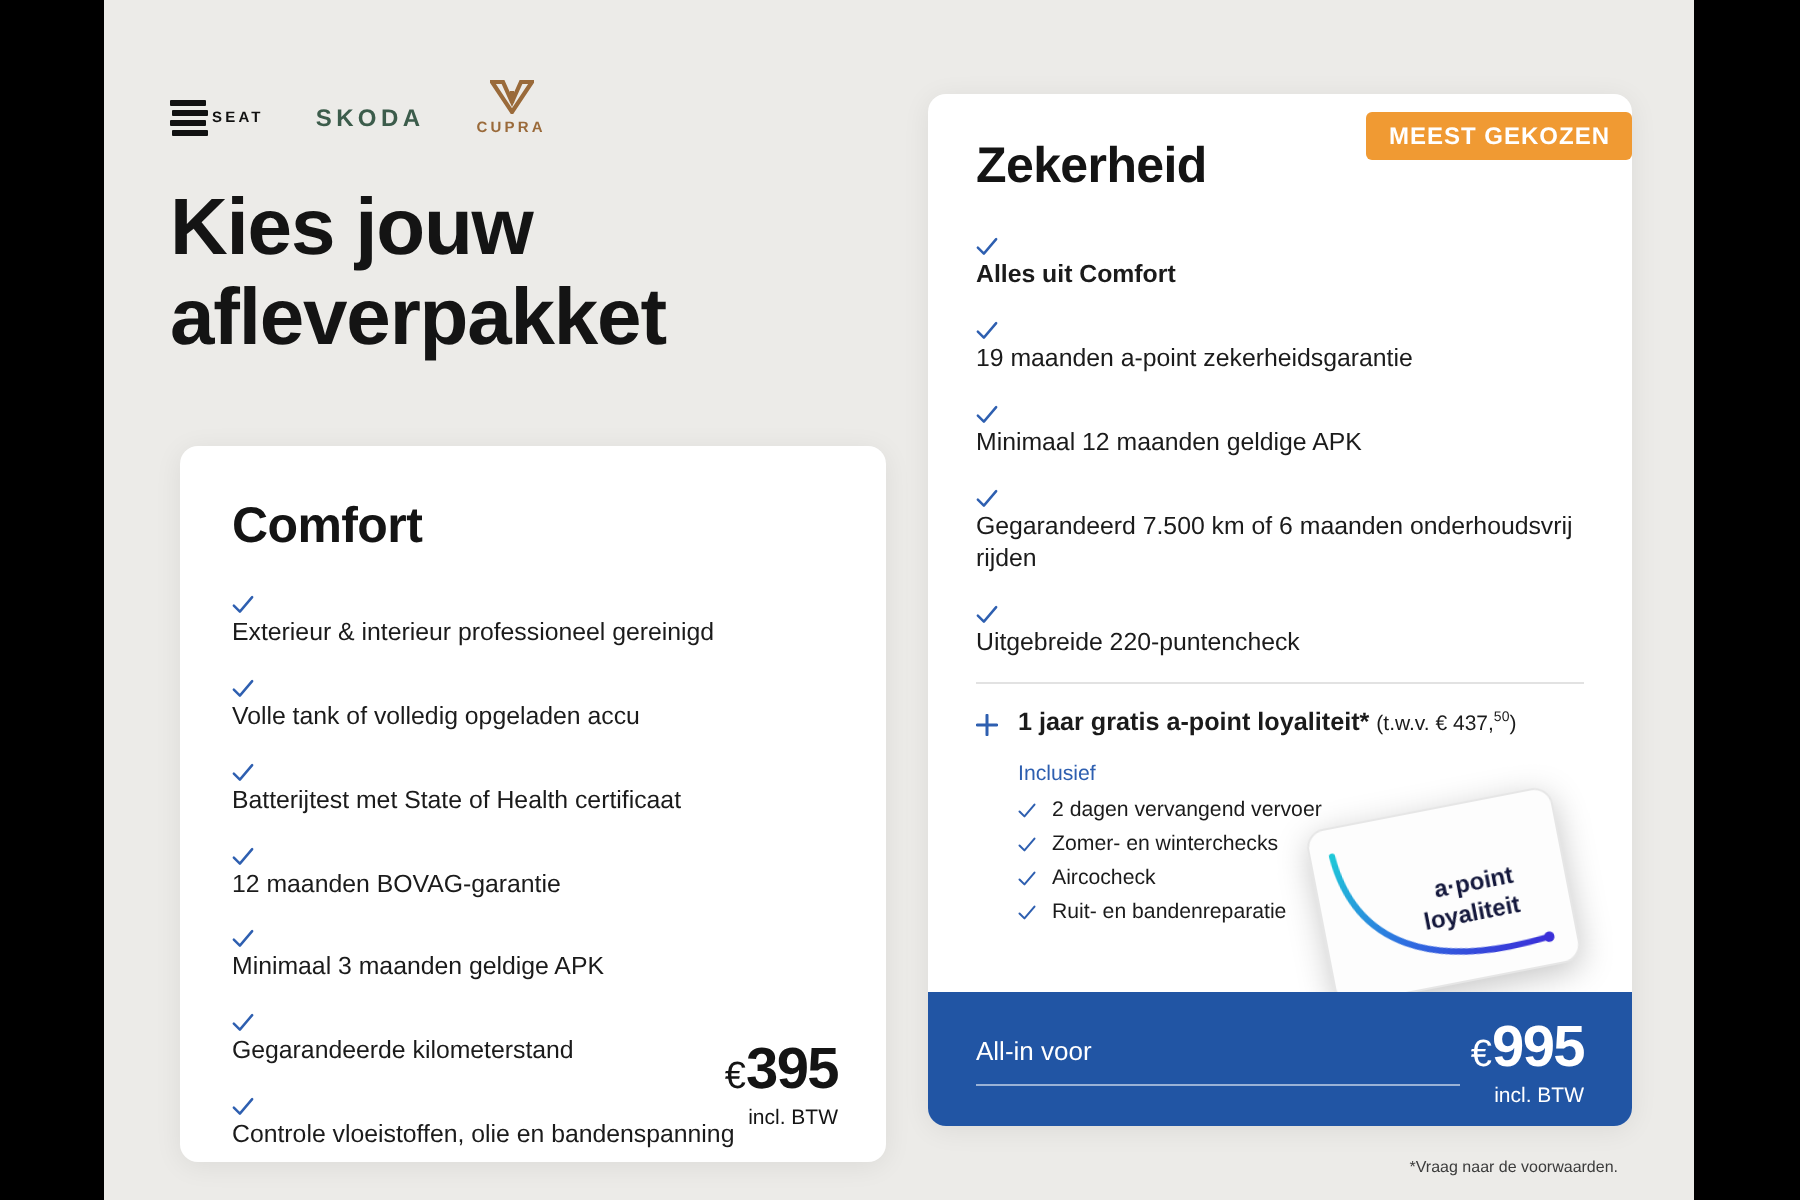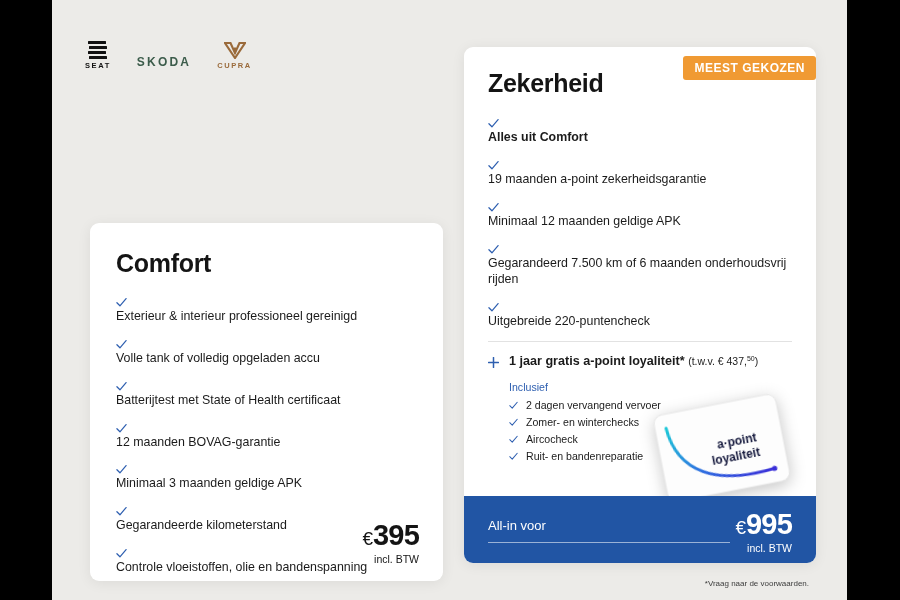--- a/index.html
+++ b/index.html
@@ -20,21 +20,21 @@
     left: 52px; top: 0; width: 795px; height: 600px;
     background: #ecebe8;
     overflow: hidden;
   }
 
   
   .logos {
     position: absolute; left: 33px; top: 40px;
     display: flex; align-items: flex-end; gap: 26px;
   }
-  .logo-seat { display:flex; flex-direction:column; align-items:center; gap:2px; }
+  .logo-seat { display:flex; align-items:center; gap:2px; }
   .seat-mark {
     width: 19px; height: 19px; position: relative;
   }
   .seat-mark span {
     position:absolute; left:0; height:3.2px; background:#111; border-radius:0.5px;
   }
   .seat-mark span:nth-child(1){ top:1px;  width:18px; }
   .seat-mark span:nth-child(2){ top:6px;  width:18px; left:1px; }
   .seat-mark span:nth-child(3){ top:11px; width:18px; }
   .seat-mark span:nth-child(4){ top:15.6px; width:18px; left:1px; }
@@ -207,20 +207,24 @@
           <svg viewBox="0 0 22 17" width="22" height="17" aria-hidden="true">
             <path d="M1 1 L6.5 1 L11 11 L15.5 1 L21 1 L11 16 Z" fill="none" stroke="#9A6A3A" stroke-width="2.1" stroke-linejoin="miter"></path>
             <path d="M11 5.5 L11 11.5" stroke="#9A6A3A" stroke-width="2.1"></path>
           </svg>
         </span>
         <span class="cupra-word">CUPRA</span>
       </div>
 
     </div>
 
+    <h1 class="headline">
+      <span class="l1">Kies jouw</span>
+      <span class="l2">afleverpakket</span>
+    </h1>
 
     <section class="card" id="card-comfort">
 
       <div class="card-title">Comfort</div>
 
       <ul class="features" id="comfort-features">
           <li>
             <span class="check">
               <svg viewBox="0 0 12 12" width="11" height="11" aria-hidden="true">
                 <path d="M1 6.3 L4.3 9.6 L11 1.7" fill="none" stroke="#2E5FB0" stroke-width="1.35" stroke-linecap="round" stroke-linejoin="round"></path>

